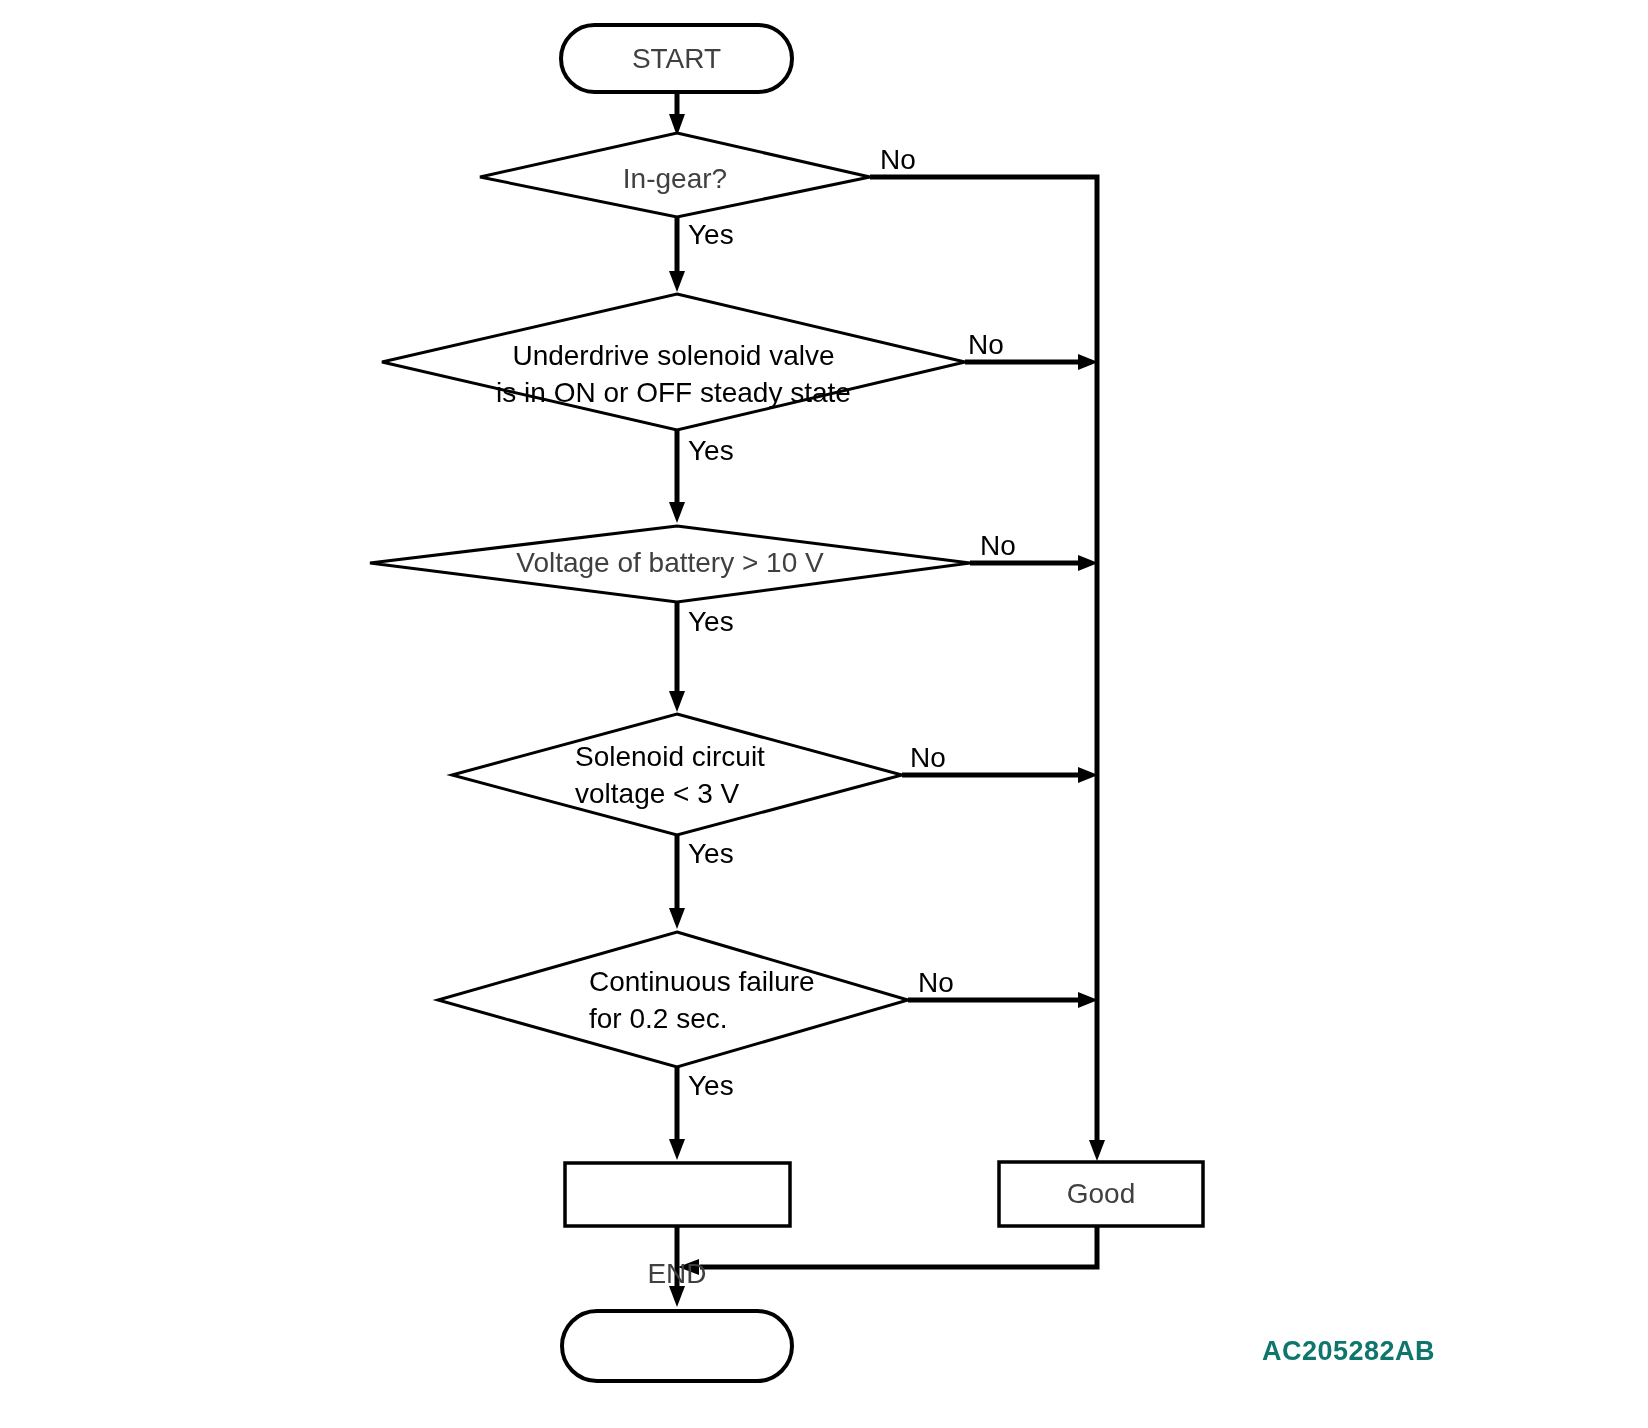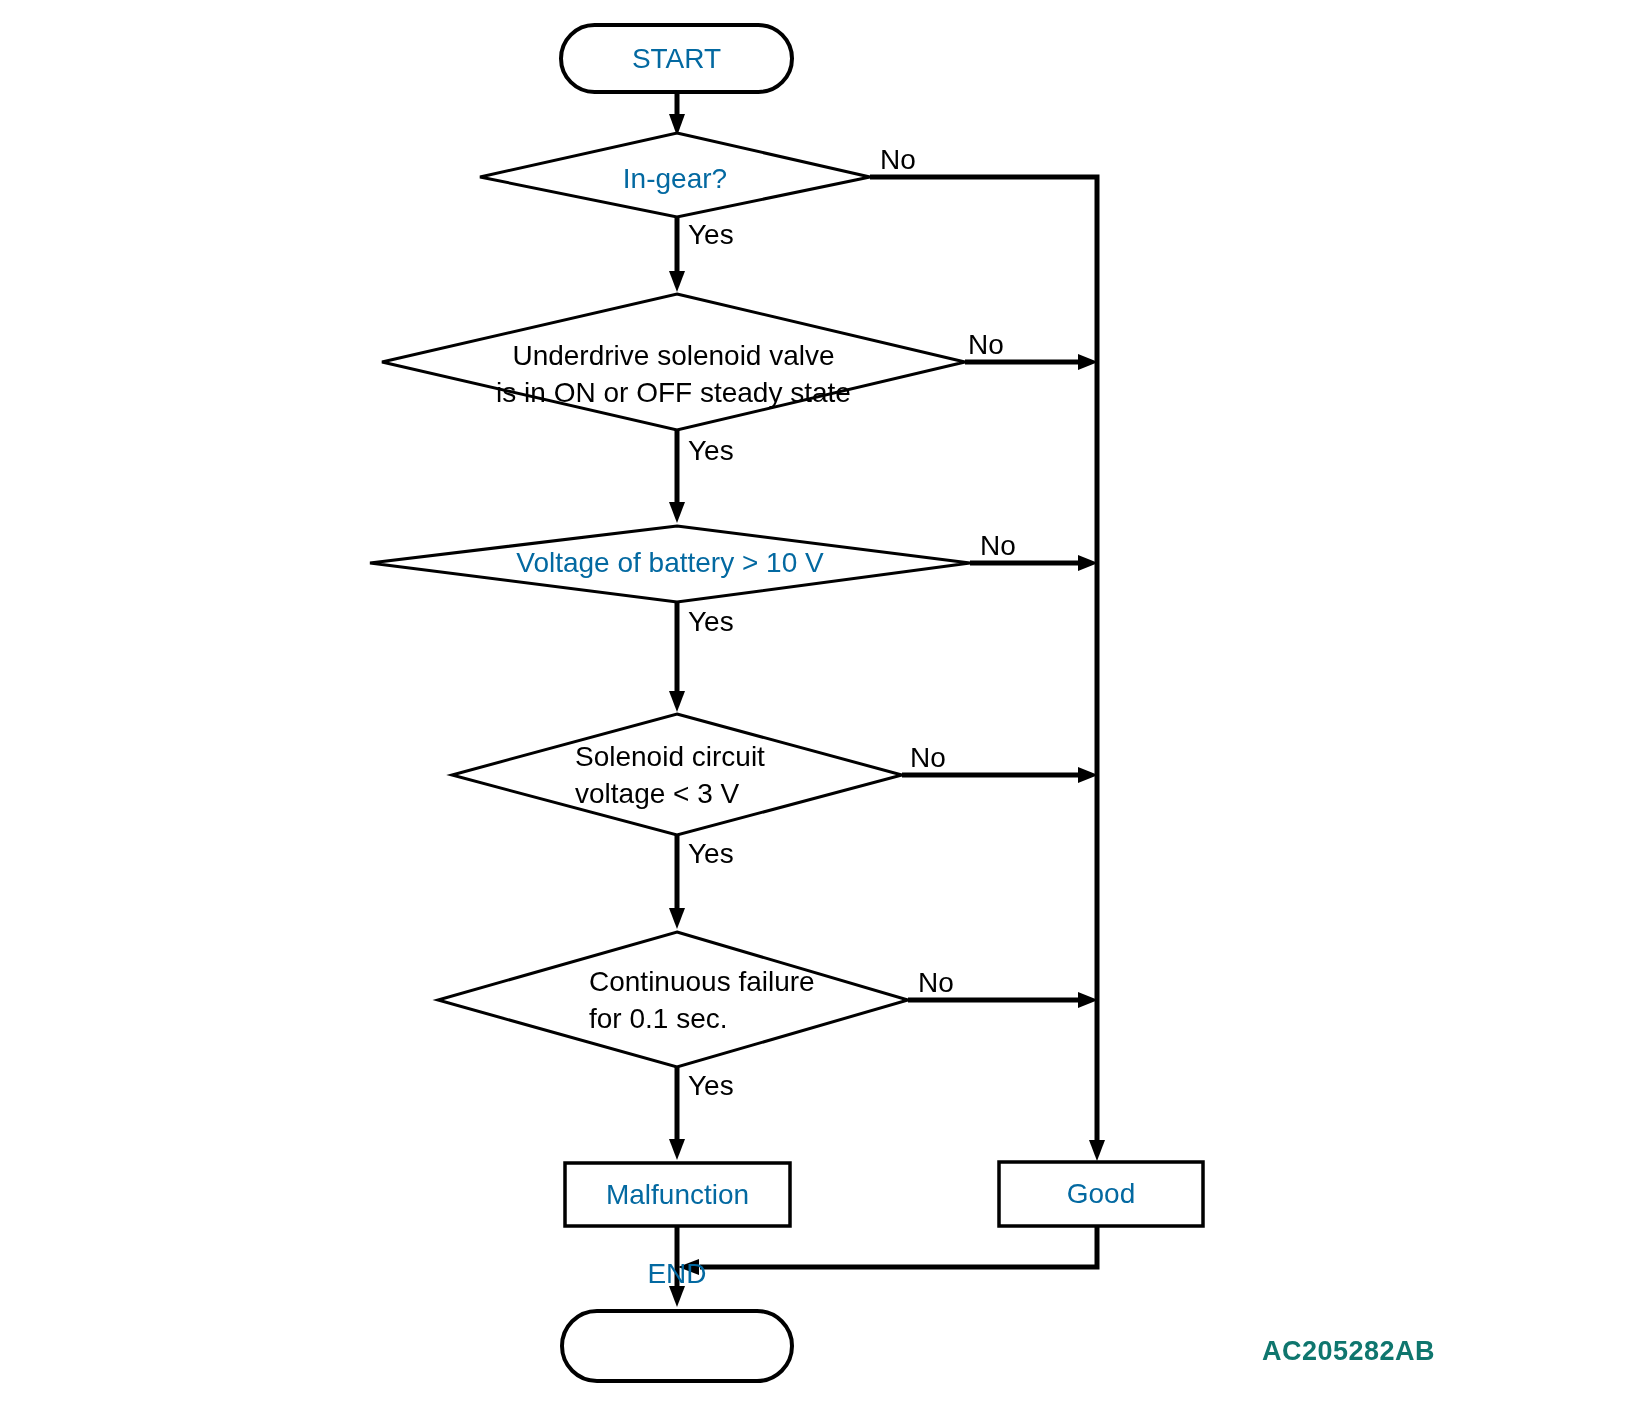--- a/index.html
+++ b/index.html
@@ -22,21 +22,21 @@
     top: 0;
   }
   .txt {
     position: absolute;
     display: flex;
     align-items: center;
     justify-content: center;
     text-align: center;
     font-size: 28px;
     line-height: 34px;
-    color: #0369a1;
+    color: #404040;
   }
   .txt-block {
     position: absolute;
     font-size: 28px;
     line-height: 37px;
     text-align: left;
     white-space: nowrap;
     color: #000000;
   }
   .txt-center-block {
@@ -135,24 +135,23 @@
 
   <div class="txt" style="left:370px; top:543px; width:600px; height:40px;">Voltage of battery &gt; 10 V</div>
 
   <div class="txt-block" style="left:575px; top:738px;">
     <div>Solenoid circuit</div>
     <div>voltage &lt; 3 V</div>
   </div>
 
   <div class="txt-block" style="left:589px; top:963px;">
     <div>Continuous failure</div>
-    <div>for 0.1 sec.</div>
+    <div>for 0.2 sec.</div>
   </div>
 
-  <div class="txt" style="left:565px; top:1163px; width:225px; height:63px;">Malfunction</div>
 
   <div class="txt" style="left:999px; top:1162px; width:204px; height:64px;border-radius:31px;">Good</div>
 
   <div class="txt" style="left:562px; top:1239px; width:230px; height:70px;">END</div>
 
   <span class="lbl" style="left:688px; top:220px;">Yes</span>
   <span class="lbl" style="left:688px; top:436px;">Yes</span>
   <span class="lbl" style="left:688px; top:607px;">Yes</span>
   <span class="lbl" style="left:688px; top:839px;">Yes</span>
   <span class="lbl" style="left:688px; top:1071px;">Yes</span>

